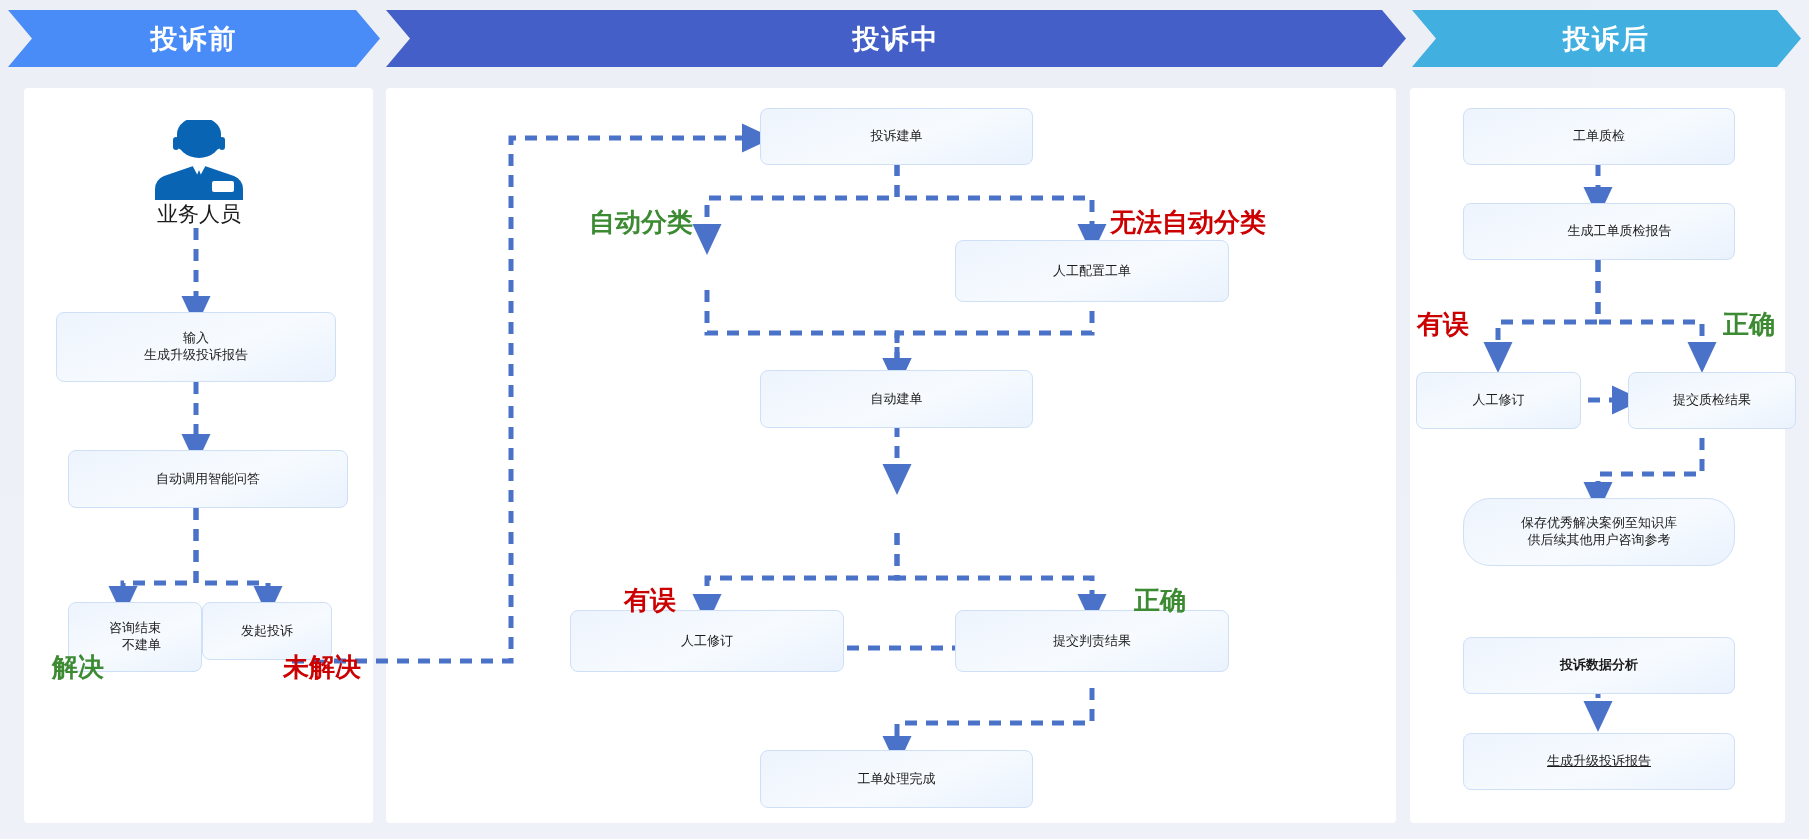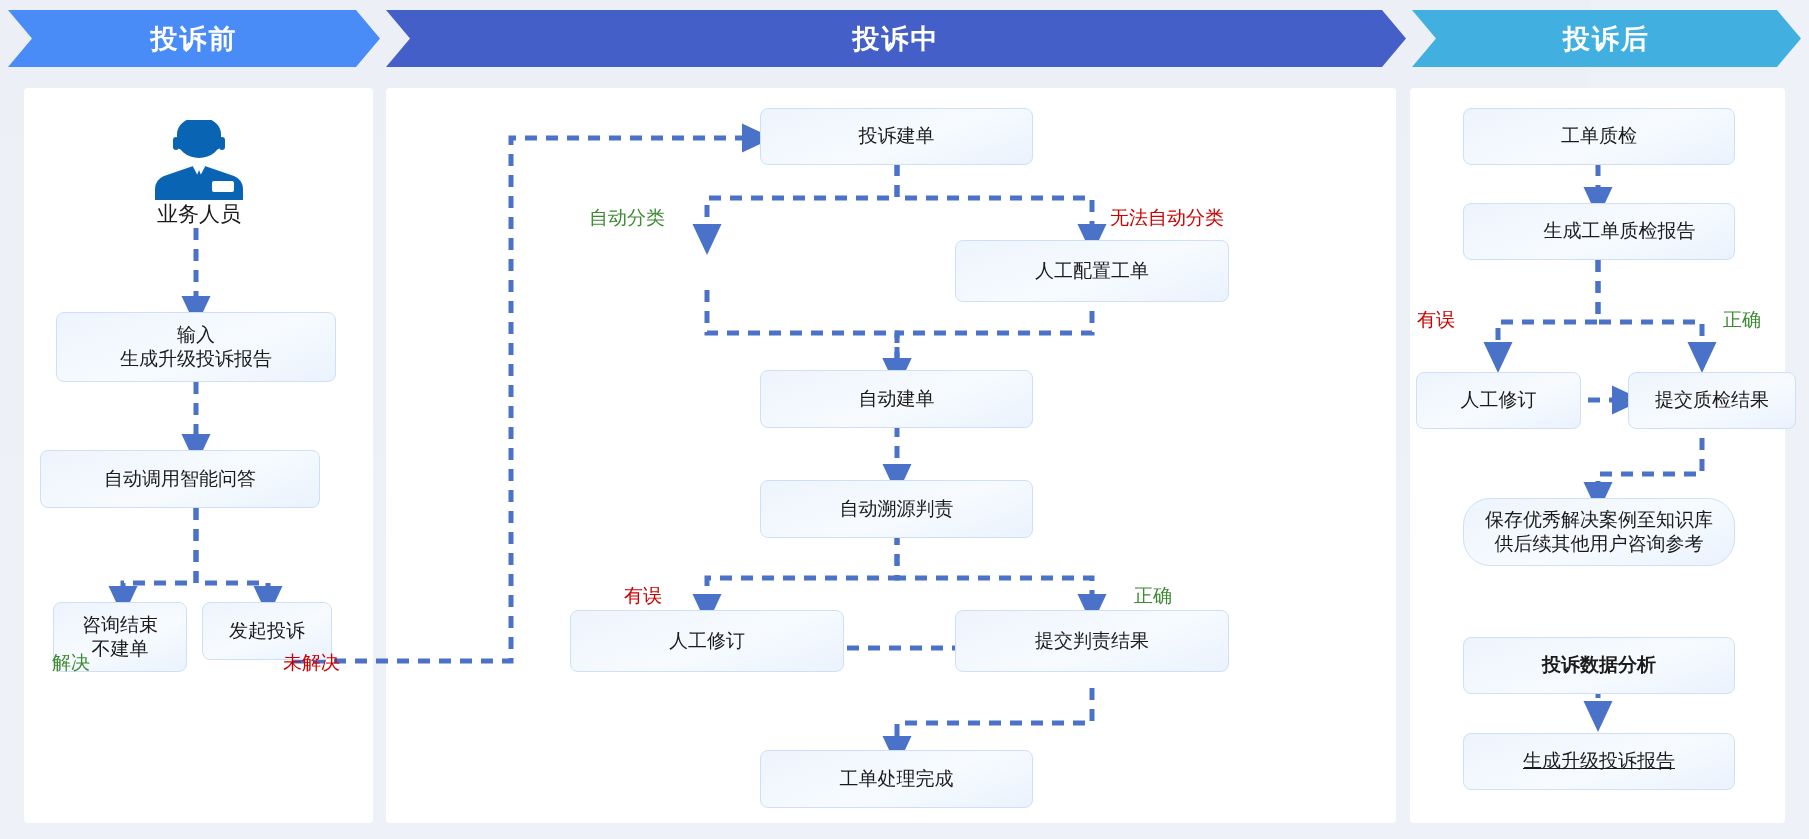--- a/index.html
+++ b/index.html
@@ -29,23 +29,23 @@
   .p3{left:1410px;top:88px;width:375px;height:735px;}
 
   
   #wires{position:absolute;left:0;top:0;width:1809px;height:839px;pointer-events:none;}
 
   
   .node{position:absolute;box-sizing:border-box;
     background:linear-gradient(160deg,#eef4fd 0%,#f7fbff 55%,#eaf2fd 100%);
     border:1px solid #cfe0f6;border-radius:8px;
     display:flex;align-items:center;justify-content:center;text-align:center;
-    color:#1b1b1b;font-size:19px;line-height:1.28;white-space:pre-line;}
+    color:#1b1b1b;font-size:13px;line-height:1.28;white-space:pre-line;}
 
-  .flabel{position:absolute;font-size:19px;font-weight:normal;white-space:nowrap;}
+  .flabel{position:absolute;font-size:26px;font-weight:bold;white-space:nowrap;}
   .lab-green{color:#3c8a32;}
   .lab-red{color:#cc0000;}
 
   .actor{position:absolute;left:140px;top:120px;width:118px;height:80px;}
   .actor-cap{position:absolute;left:122px;top:200px;width:154px;text-align:center;
     font-size:21px;color:#1b1b1b;}
 </style>
 </head>
 <body>
 
@@ -108,32 +108,31 @@
       <path d="M59,44 L24,56 a14,14 0 0 0 -9,13 v11 h88 v-11 a14,14 0 0 0 -9,-13 z" fill="#0a64b4"></path>
       <path d="M50,41 L59,58 L68,41 L62,38 h-6 z" fill="#ffffff"></path>
       <path d="M59,50 l-4,10 4,8 4,-8 z" fill="#0a64b4"></path>
       <rect x="72" y="61" width="22" height="11" rx="2" fill="#ffffff"></rect>
     </svg>
   </div>
   <div class="actor-cap">业务人员</div>
 
   <div class="node" style="left:56px;top:312px;width:280px;height:70px;">输入
 生成升级投诉报告</div>
-  <div class="node" style="left:40px;top:450px;width:280px;height:58px;">自动调用智能问答</div>
-  <div class="node" style="left:53px;top:602px;width:134px;height:70px;">咨询结束
+  <div class="node" style="left:68px;top:450px;width:280px;height:58px;">自动调用智能问答</div>
+  <div class="node" style="left:68px;top:602px;width:134px;height:70px;text-align:right;">咨询结束
 不建单</div>
   <div class="node" style="left:202px;top:602px;width:130px;height:58px;">发起投诉</div>
 
   <div class="flabel lab-green" style="left:52px;top:650px;">解决</div>
   <div class="flabel lab-red" style="left:283px;top:650px;">未解决</div>
 
   <div class="node" style="left:760px;top:108px;width:273px;height:57px;">投诉建单</div>
   <div class="node" style="left:955px;top:240px;width:274px;height:62px;">人工配置工单</div>
   <div class="node" style="left:760px;top:370px;width:273px;height:58px;">自动建单</div>
-  <div class="node" style="left:760px;top:480px;width:273px;height:58px;">自动溯源判责</div>
   <div class="node" style="left:570px;top:610px;width:274px;height:62px;">人工修订</div>
   <div class="node" style="left:955px;top:610px;width:274px;height:62px;">提交判责结果</div>
   <div class="node" style="left:760px;top:750px;width:273px;height:58px;">工单处理完成</div>
 
   <div class="flabel lab-green" style="left:589px;top:205px;">自动分类</div>
   <div class="flabel lab-red" style="left:1110px;top:205px;">无法自动分类</div>
   <div class="flabel lab-red" style="left:624px;top:583px;">有误</div>
   <div class="flabel lab-green" style="left:1134px;top:583px;">正确</div>
 
   <div class="node" style="left:1463px;top:108px;width:272px;height:57px;">工单质检</div>

